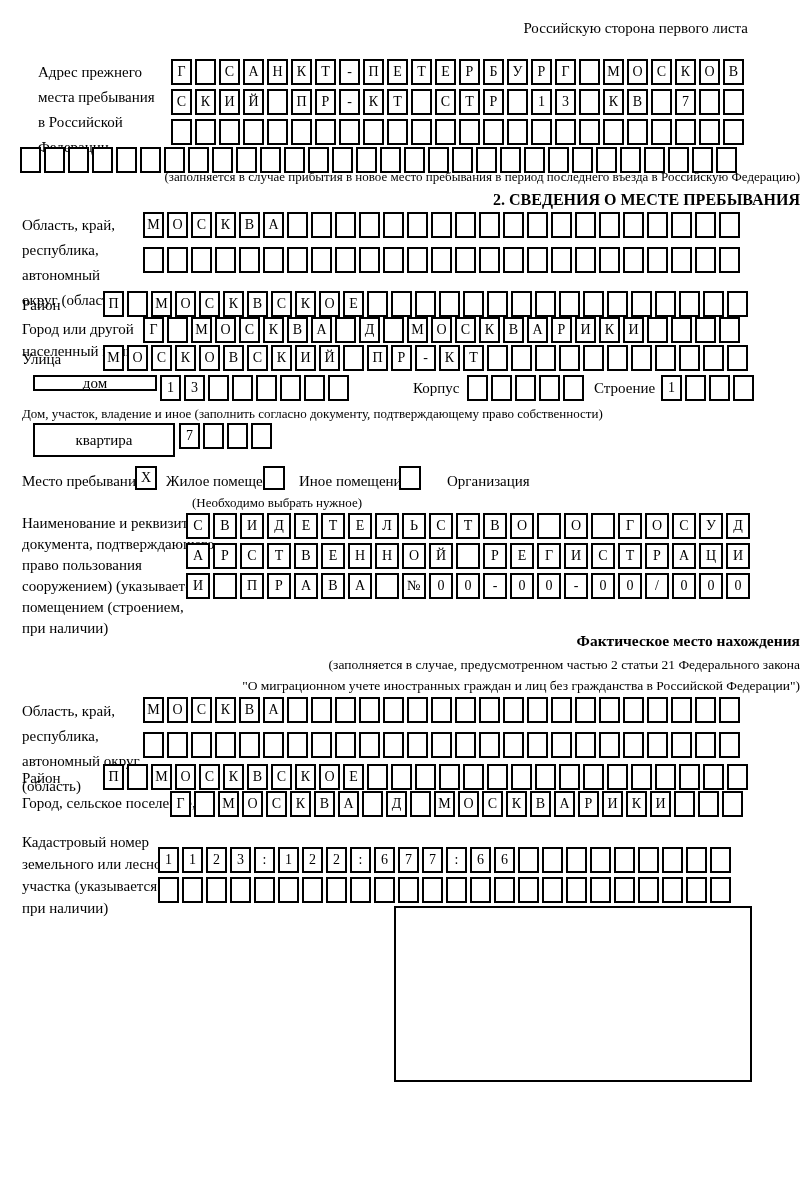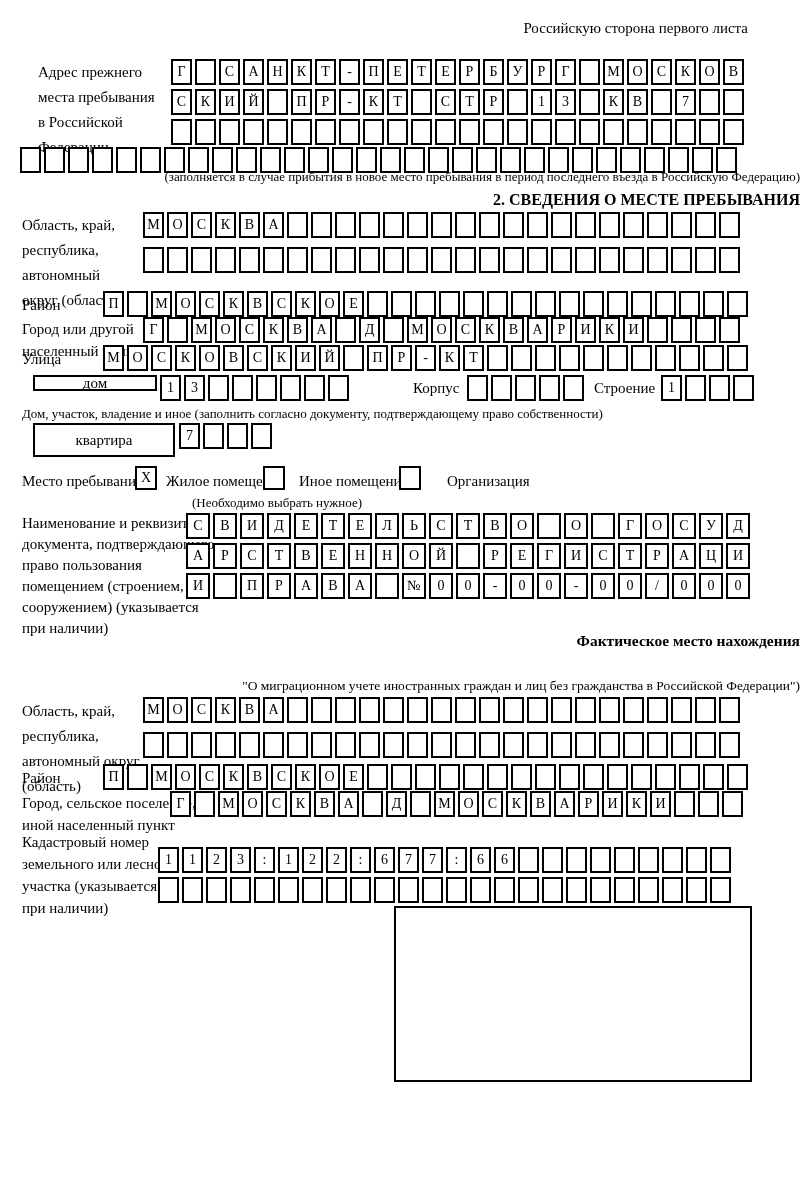--- a/index.html
+++ b/index.html
@@ -347,22 +347,22 @@
   <div class="abs checkbox" style="left:263px; top:466px;"></div>
   <div class="abs lbl" style="left:299px; top:469px;">Иное помещение</div>
   <div class="abs checkbox" style="left:399px; top:466px;"></div>
   <div class="abs lbl" style="left:447px; top:469px;">Организация</div>
   <div class="abs cap" style="left:192px; top:495px;">(Необходимо выбрать нужное)</div>
 
   <div class="abs lbl tight" style="left:22px; top:513px;">
     <div>Наименование и реквизиты</div>
     <div>документа, подтверждающего</div>
     <div>право пользования</div>
+    <div>сооружением) (указывается</div>
     <div>помещением (строением,</div>
-    <div>сооружением) (указывается</div>
     <div>при наличии)</div>
   </div>
   <div class="abs cellrow wide" style="left:186px; top:513px;">
       <span class="cell">С</span>
       <span class="cell">В</span>
       <span class="cell">И</span>
       <span class="cell">Д</span>
       <span class="cell">Е</span>
       <span class="cell">Т</span>
       <span class="cell">Е</span>
@@ -422,20 +422,21 @@
       <span class="cell">-</span>
       <span class="cell">0</span>
       <span class="cell">0</span>
       <span class="cell">/</span>
       <span class="cell">0</span>
       <span class="cell">0</span>
       <span class="cell">0</span>
     </div>
 
   <div class="abs heading center" style="top:632px; font-size:15.5px;">Фактическое место нахождения</div>
+  <div class="abs cap center" style="top:657px; font-size:13.5px;">(заполняется в случае, предусмотренном частью 2 статьи 21 Федерального закона</div>
   <div class="abs cap center" style="top:678px; font-size:13.5px;">"О миграционном учете иностранных граждан и лиц без гражданства в Российской Федерации")</div>
 
   <div class="abs lbl" style="left:22px; top:699px;">
     <div>Область, край,</div>
     <div>республика,</div>
     <div>автономный округ</div>
     <div>(область)</div>
   </div>
   <div class="abs cellrow" style="left:143px; top:697px;">
       <span class="cell">М</span>
@@ -518,21 +519,20 @@
       <span class="cell"></span>
       <span class="cell"></span>
       <span class="cell"></span>
       <span class="cell"></span>
       <span class="cell"></span>
       <span class="cell"></span>
     </div>
 
   <div class="abs lbl mid" style="left:22px; top:792px;">
     <div>Город, сельское поселение,</div>
-    <div>иной населенный пункт</div>
   </div>
   <div class="abs cellrow" style="left:170px; top:791px;">
       <span class="cell">Г</span>
       <span class="cell"></span>
       <span class="cell">М</span>
       <span class="cell">О</span>
       <span class="cell">С</span>
       <span class="cell">К</span>
       <span class="cell">В</span>
       <span class="cell">А</span>

